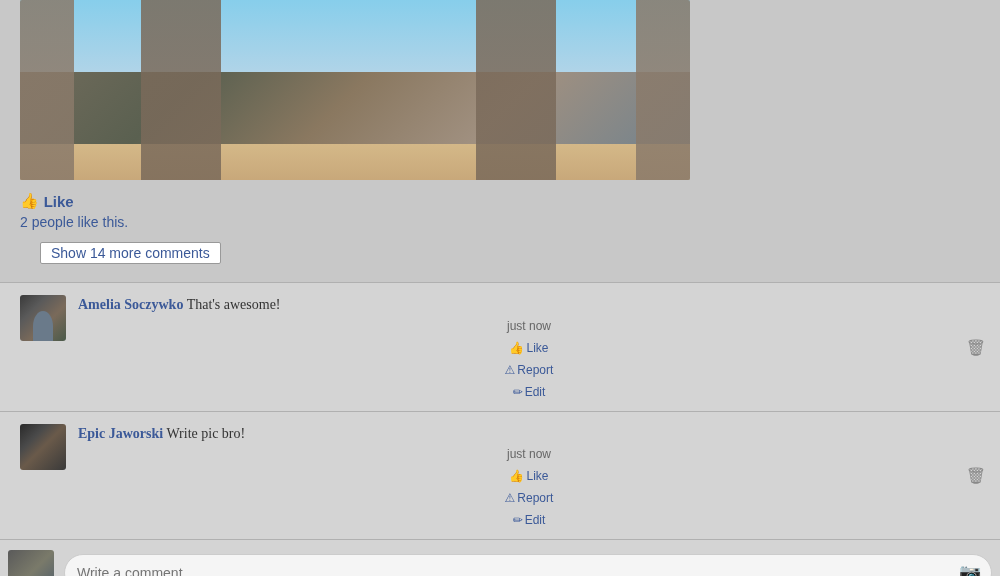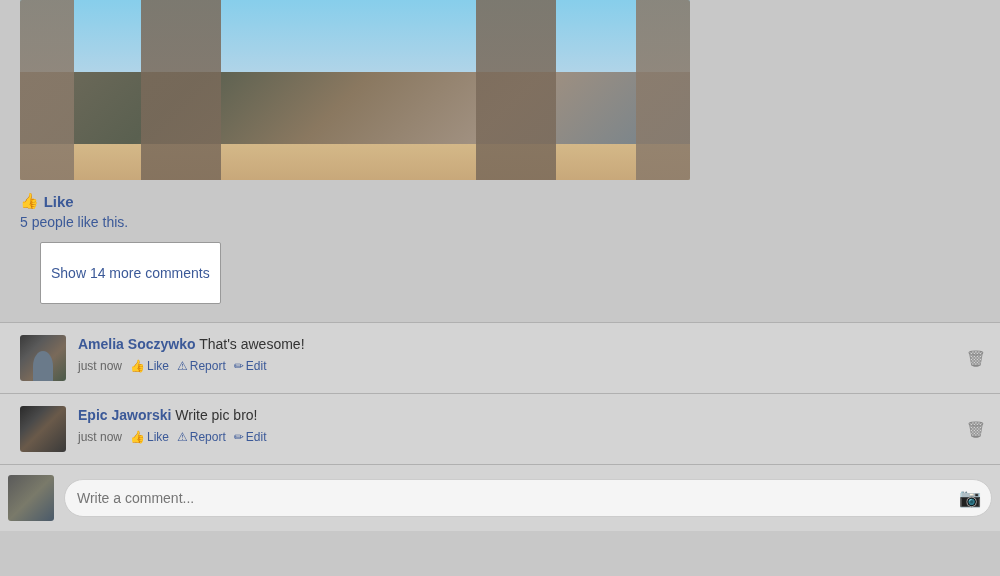--- a/index.html
+++ b/index.html
@@ -90,21 +90,21 @@
       padding: 4px 0 8px 0;
     }
 
     
     .show-more-btn {
       display: inline-block;
       border: 1px solid #999;
       background: #fff;
       color: #3b5998;
       font-size: 14px;
-      padding: 22px 10px;
+      padding: 2px 10px;
       cursor: pointer;
       border-radius: 2px;
       margin: 4px 20px 0 20px;
     }
 
     
     .comments-section {
       margin-top: 10px;
       background: #c8c8c8;
     }
@@ -151,34 +151,36 @@
     }
 
     .comment-body {
       flex: 1;
     }
 
     .comment-text {
       font-size: 14px;
       line-height: 1.4;
       margin-bottom: 4px;
+      font-family: Liberation Serif, serif;
     }
 
     .comment-author {
       color: #3b5998;
       font-weight: bold;
       cursor: pointer;
     }
 
     .comment-meta {
       display: flex;
       align-items: center;
       gap: 8px;
       font-size: 13px;
       color: #666;
+      flex-direction: column;
     }
 
     .comment-time {
       color: #666;
       font-size: 12px;
     }
 
     .comment-action {
       color: #3b5998;
       font-size: 12px;
@@ -249,21 +251,21 @@
 
   <div class="post-image-container">
     <div class="post-image"></div>
   </div>
 
   <div class="like-section">
     <button class="like-button">
       <span>👍</span>
       <span>Like</span>
     </button>
-    <div class="like-count">5 people like this.</div>
+    <div class="like-count">2 people like this.</div>
     <button class="show-more-btn">Show 14 more comments</button>
   </div>
 
   <div class="comments-section">
 
     <div class="comment-item">
       <div class="comment-avatar avatar-amelia"></div>
       <div class="comment-body">
         <div class="comment-text">
           <span class="comment-author">Amelia Soczywko</span>

